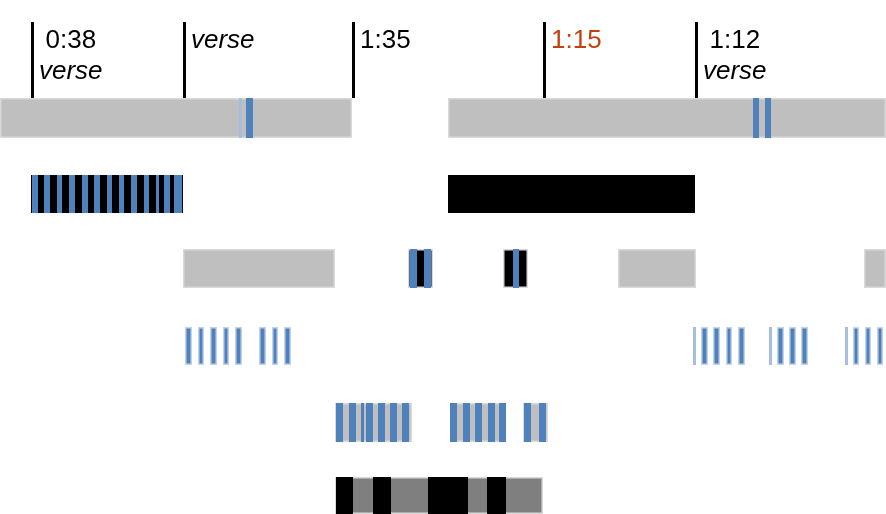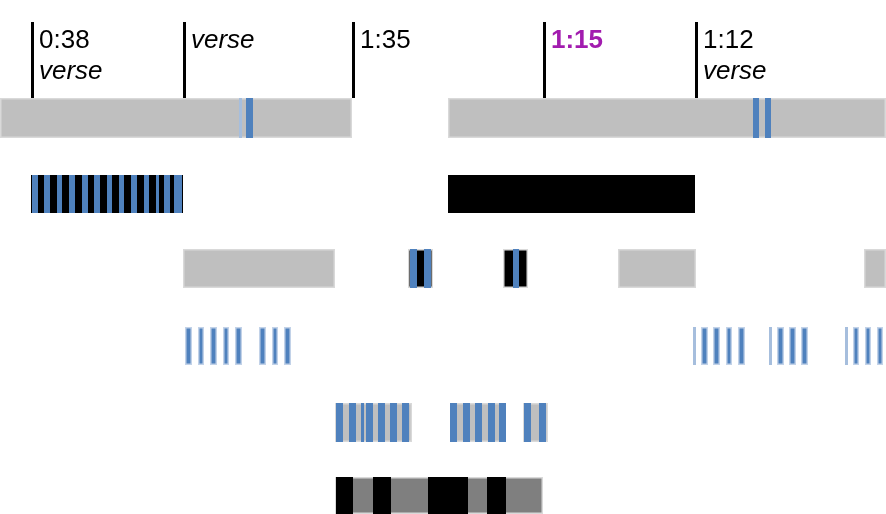--- a/index.html
+++ b/index.html
@@ -19,21 +19,21 @@
     position: absolute;
     background: #000;
   }
   .marker-text {
     position: absolute;
     color: #000;
     font-size: 26px;
     line-height: 31px;
     white-space: nowrap;
   }
-  .marker-time { display: block; }
+  .marker-time { display: block; text-align: center; }
   .marker-label { display: block; font-style: italic; }
   .seg {
     position: absolute;
     overflow: hidden;
   }
   .stripe {
     position: absolute;
     top: 0;
     bottom: 0;
   }
@@ -50,21 +50,21 @@
       </div>
       <div class="tick" style="left: 183px; top: 22px; width: 3px; height: 76px; background: rgb(0, 0, 0);"></div>
       <div class="marker-text" style="left: 191px; top: 24px; color: rgb(0, 0, 0);">
         <span class="marker-label">verse</span>
       </div>
       <div class="tick" style="left: 352px; top: 22px; width: 3px; height: 76px; background: rgb(0, 0, 0);"></div>
       <div class="marker-text" style="left: 360px; top: 24px; color: rgb(0, 0, 0);">
         <span class="marker-time">1:35</span>
       </div>
       <div class="tick" style="left: 543px; top: 22px; width: 3px; height: 76px; background: rgb(0, 0, 0);"></div>
-      <div class="marker-text" style="left: 551px; top: 24px; color: #a21caf; font-weight: bold;">
+      <div class="marker-text" style="left: 551px; top: 24px; color: #c2410c;">
         <span class="marker-time">1:15</span>
       </div>
       <div class="tick" style="left: 695px; top: 22px; width: 3px; height: 76px; background: rgb(0, 0, 0);"></div>
       <div class="marker-text" style="left: 703px; top: 24px; color: rgb(0, 0, 0);">
         <span class="marker-time">1:12</span>
         <span class="marker-label">verse</span>
       </div>
       <div class="seg" style="left: 0px; top: 98px; width: 352px; height: 40px; background: rgb(191, 191, 191); box-shadow: rgb(217, 217, 217) 0px 0px 0px 1.5px inset;">
         <div class="stripe" style="left: 239px; width: 3px; background: rgb(166, 190, 221);"></div>
         <div class="stripe" style="left: 246px; width: 7px; background: rgb(79, 129, 189);"></div>

